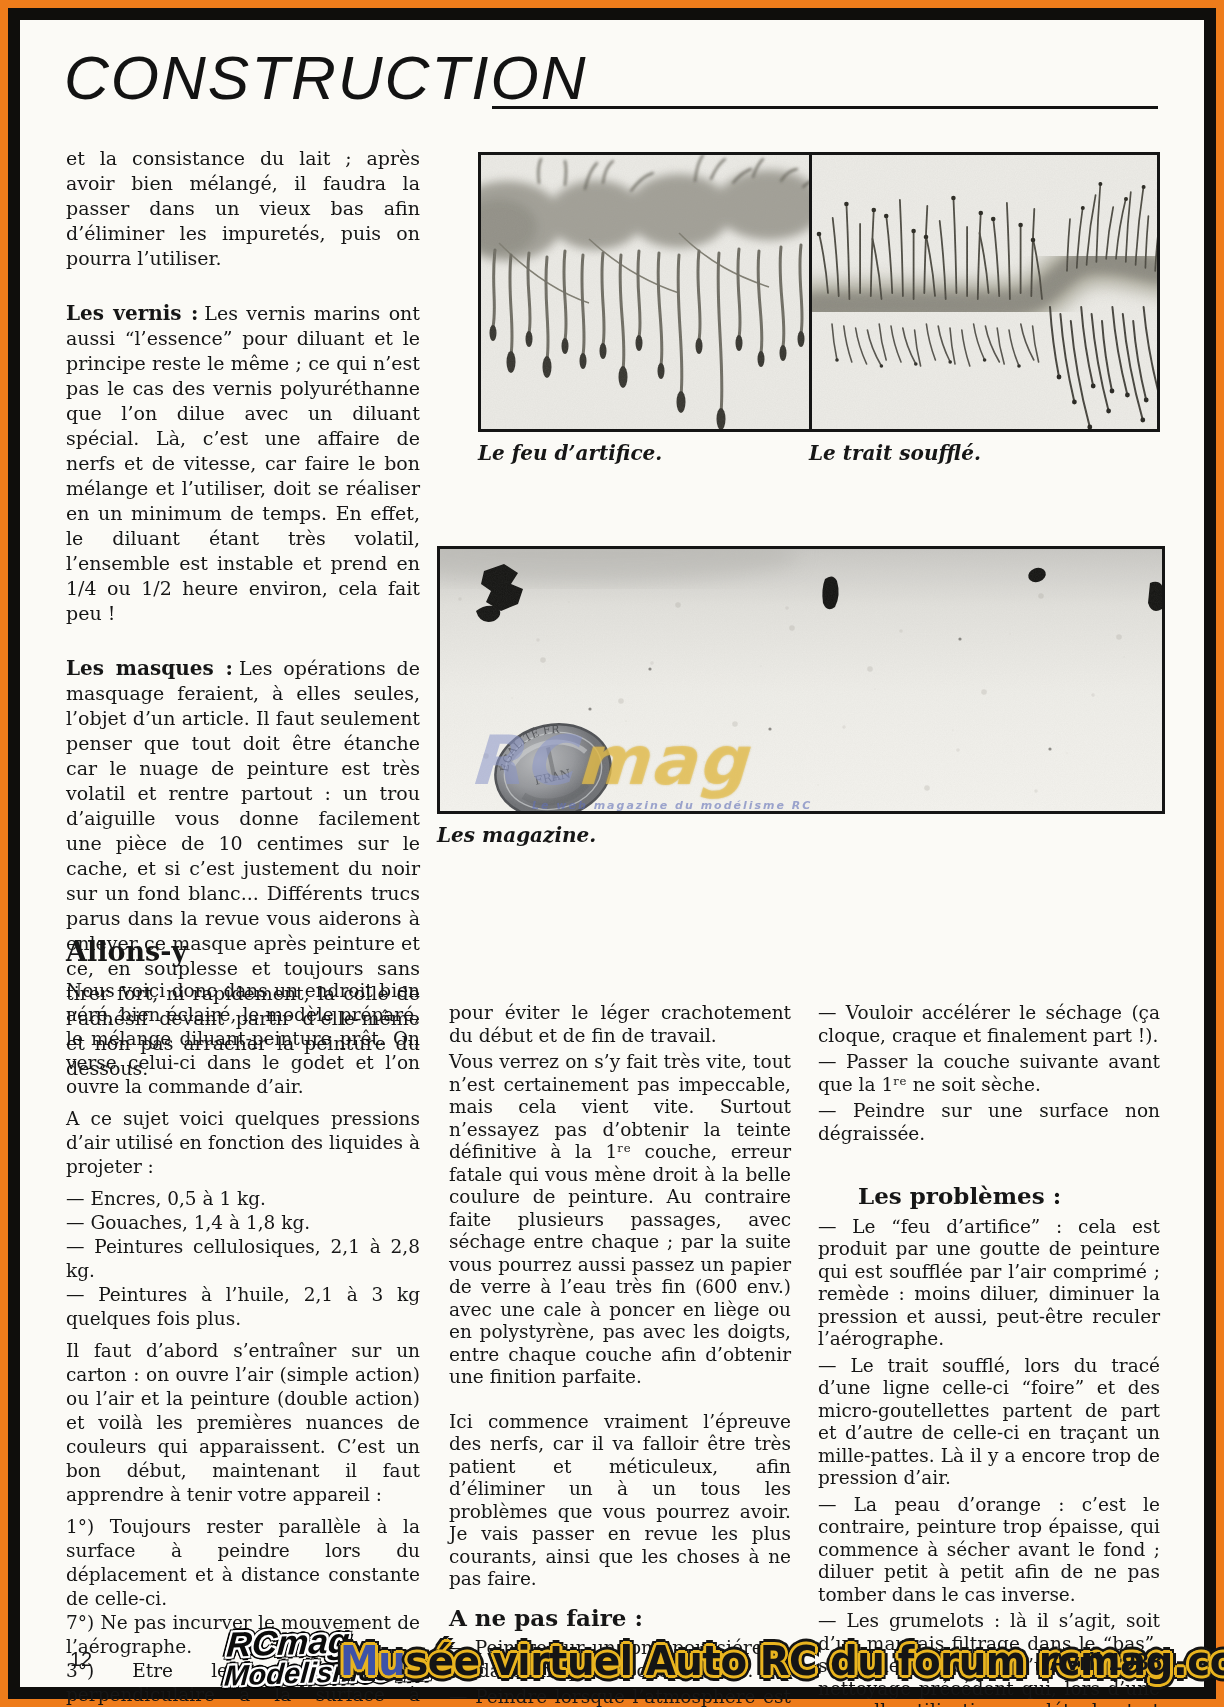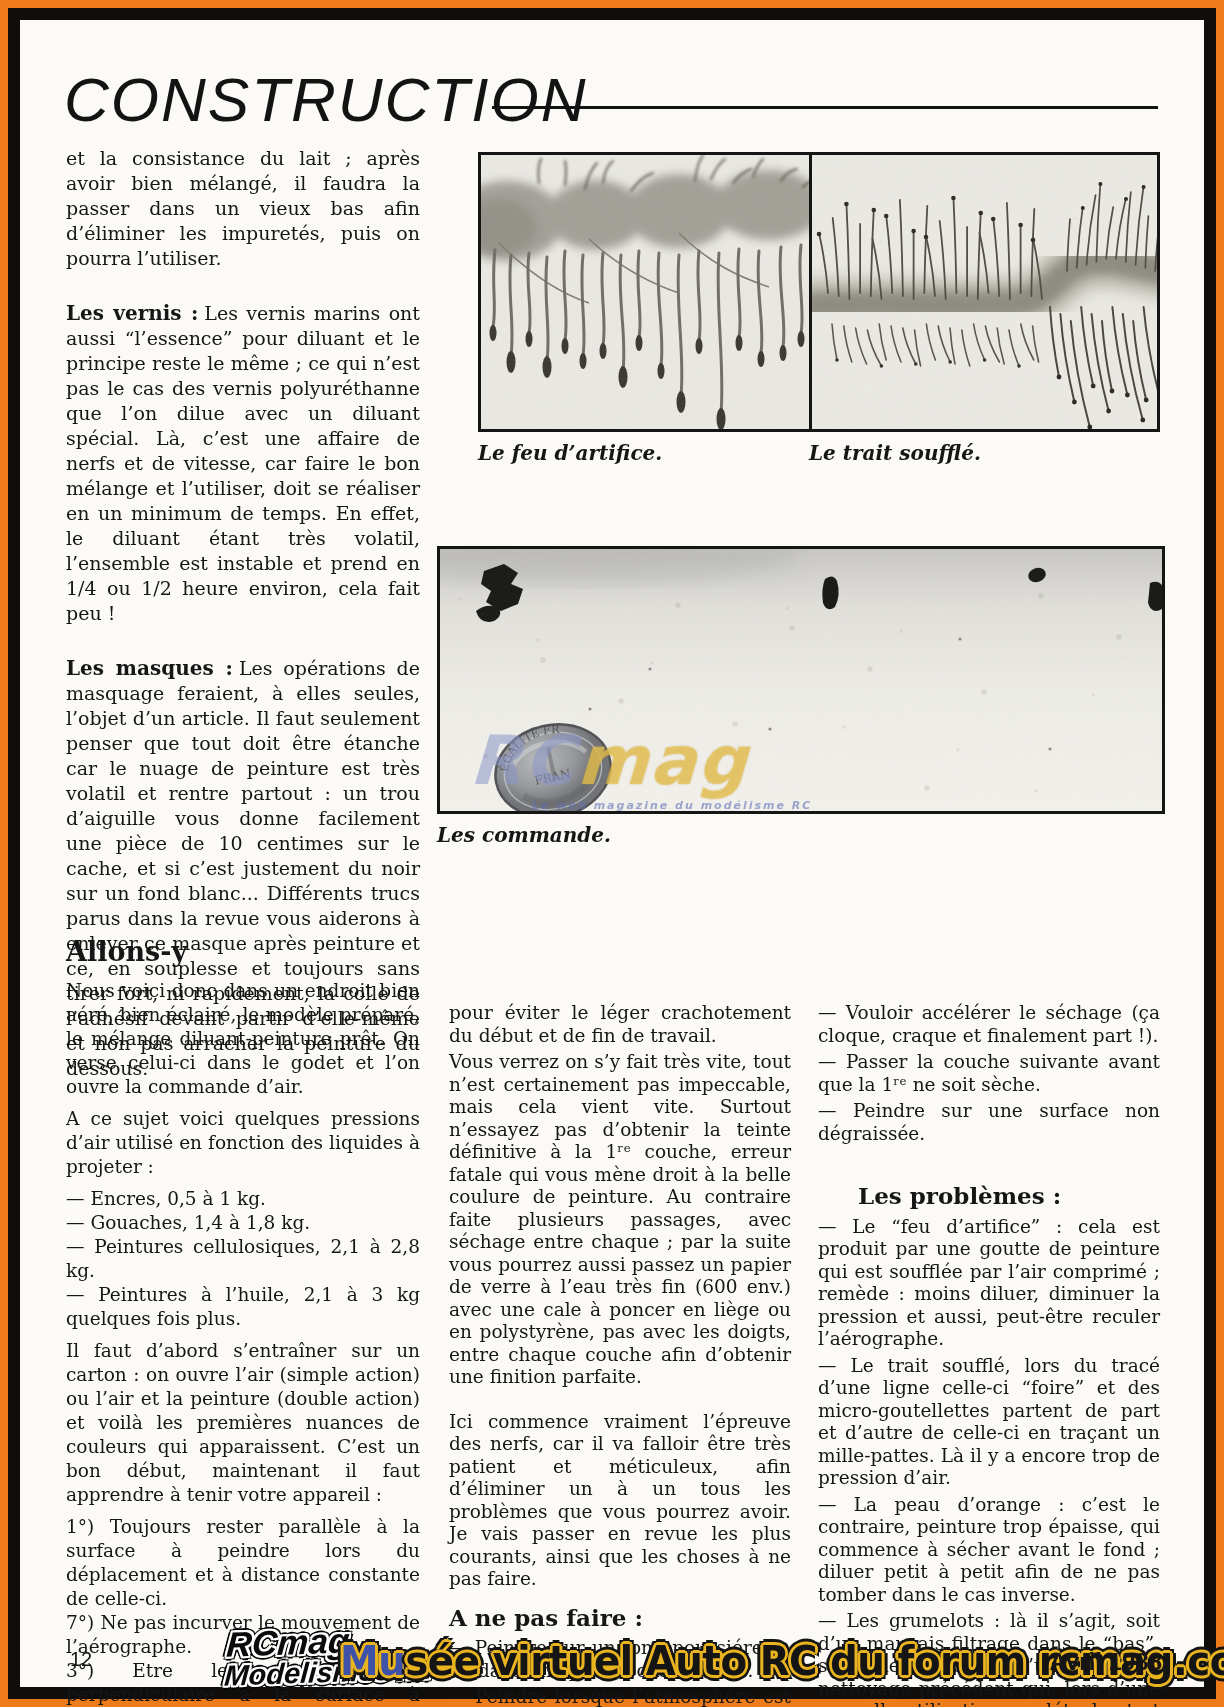--- a/index.html
+++ b/index.html
@@ -54,21 +54,21 @@
                   -4px -4px 0 #141414,4px -4px 0 #141414,-4px 4px 0 #141414,4px 4px 0 #141414;}
   .bigwm .mu{color:#3d52a8;}
 </style>
 </head>
 <body>
 
 <div class="page">
   <div class="frame"></div>
   <div class="paper"></div>
 
-  <h1 class="title abs" style="left:64px;top:64px;text-align:center;">CONSTRUCTION</h1>
+  <h1 class="title abs" style="left:64px;top:42px;text-align:center;">CONSTRUCTION</h1>
   <div class="rule abs" style="left:492px;top:106px;width:666px;"></div>
 
   <div class="coltext abs" style="left:66px;top:146px;width:354px;">
     <p>et la consistance du lait ; après avoir bien mélangé, il faudra la passer dans un vieux bas afin d’éliminer les impuretés, puis on pourra l’utiliser.</p>
     <p class="gaptop"><span class="lead">Les vernis :</span><span>Les vernis marins ont aussi “l’essence” pour diluant et le principe reste le même ; ce qui n’est pas le cas des vernis polyuréthanne que l’on dilue avec un diluant spécial. Là, c’est une affaire de nerfs et de vitesse, car faire le bon mélange et l’utiliser, doit se réaliser en un minimum de temps. En effet, le diluant étant très volatil, l’ensemble est instable et prend en 1/4 ou 1/2 heure environ, cela fait peu !</span></p>
     <p class="gaptop"><span class="lead">Les masques :</span><span>Les opérations de masquage feraient, à elles seules, l’objet d’un article. Il faut seulement penser que tout doit être étanche car le nuage de peinture est très volatil et rentre partout : un trou d’aiguille vous donne facilement une pièce de 10 centimes sur le cache, et si c’est justement du noir sur un fond blanc... Différents trucs parus dans la revue vous aiderons à enlever ce masque après peinture et ce, en souplesse et toujours sans tirer fort, ni rapidement, la colle de l’adhésif devant partir d’elle-même et non pas arracher la peinture du dessous.</span></p>
   </div>
 
   <div class="figure" style="left:437px;top:152px;width:348px;padding-left:41px;">
     <div class="photo" style="width:342px;height:274px;">
@@ -356,21 +356,21 @@
           <path d="M-34,18 A42,32 0 0,0 30,20" stroke="#5c5e62" stroke-width="7" fill="none" opacity="0.35"></path>
           <rect x="-2" y="-24" width="4" height="34" fill="#64666a" opacity="0.55"></rect>
           <text font-size="11" fill="#3f4145" opacity="0.8" font-family="DejaVu Serif, serif"><textPath href="#coinArc">ÉGALITÉ FR</textPath></text>
           <text x="-20" y="10" font-size="12" fill="#45474b" opacity="0.7" font-family="DejaVu Serif, serif">FRAN</text>
         </g>
         <rect width="722" height="262" filter="url(#gn3)" opacity="0.3"></rect>
       </svg>
       <div class="wm3"><span class="wm3-rc">RC</span><span class="wm3-mag">mag</span></div>
       <div class="wm3-tag">Le web magazine du modélisme RC</div>
     </div>
-    <div class="caption">Les commande.</div>
+    <div class="caption">Les magazine.</div>
   </div>
 
   <div class="abs" style="left:66px;top:936px;width:354px;">
     <div class="bighead">Allons-y</div>
     <div class="coltext" style="font-size:18.5px;line-height:24px;">
       <p>Nous voici donc dans un endroit bien aéré, bien éclairé, le modèle préparé, le mélange diluant-peinture prêt. On verse celui-ci dans le godet et l’on ouvre la commande d’air.</p>
       <p>A ce sujet voici quelques pressions d’air utilisé en fonction des liquides à projeter :</p>
       <p class="item">— Encres, 0,5 à 1 kg.</p>
       <p class="item">— Gouaches, 1,4 à 1,8 kg.</p>
       <p class="item">— Peintures cellulosiques, 2,1 à 2,8 kg.</p>

